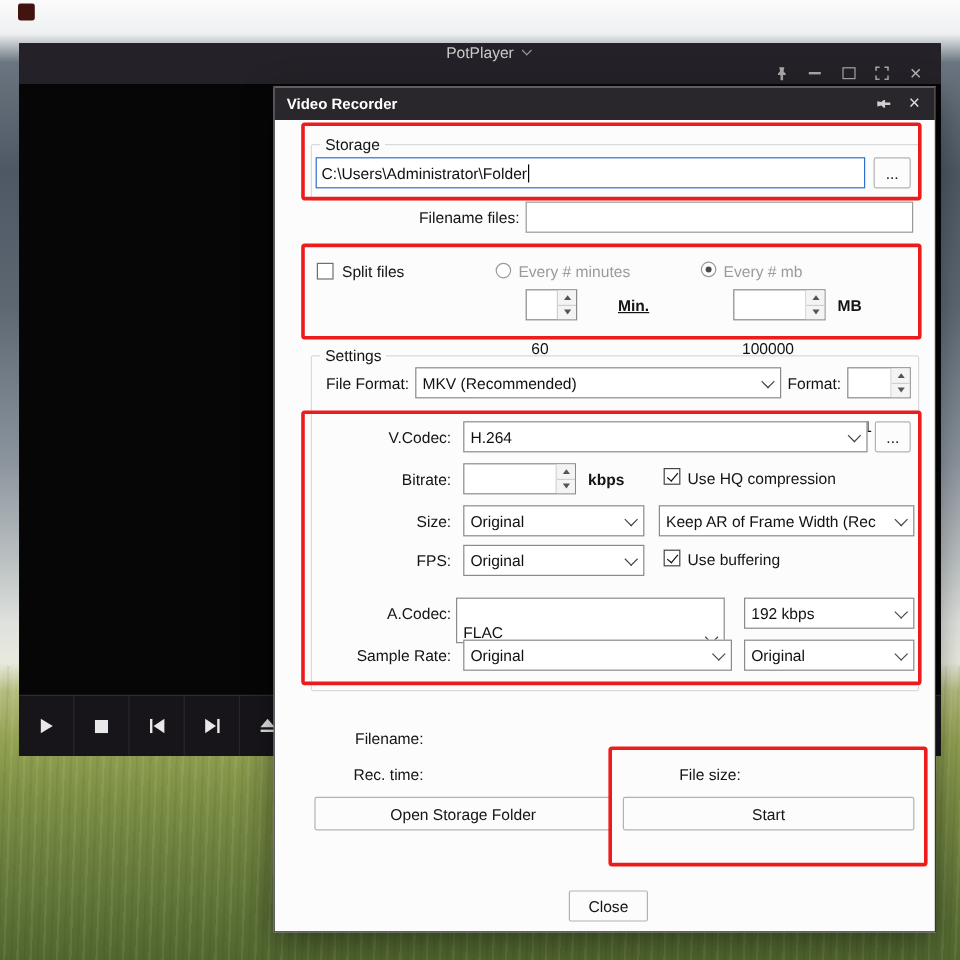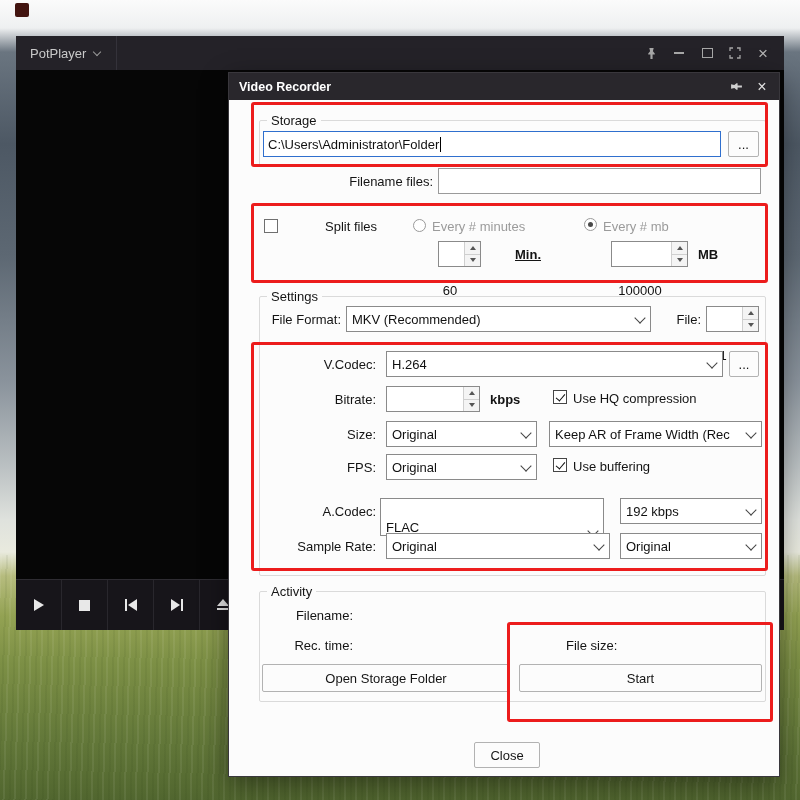--- a/index.html
+++ b/index.html
@@ -5,21 +5,21 @@
   html,body{margin:0;padding:0;}
   body{width:800px;height:800px;overflow:hidden;font-family:"Liberation Sans",sans-serif;}
   #screen{position:relative;width:800px;height:800px;overflow:hidden;
     background:linear-gradient(180deg,#fbfbfb 0%,#eef0f1 3.5%,#6a7580 6.5%,#4d5864 18%,#5d6873 32%,#8b949d 48%,#b9bfc1 58%,#dfe2dd 65%,#e9eade 69%,#b6bc7e 72%,#93a253 77%,#7c8f45 83%,#64793a 92%,#51662f 100%);}
   .grass-tex{position:absolute;left:0;top:555px;width:800px;height:245px;pointer-events:none;
     background:repeating-linear-gradient(92deg,rgba(255,255,240,.07) 0 2px,rgba(0,0,0,0) 2px 6px,rgba(20,40,0,.06) 6px 8px,rgba(0,0,0,0) 8px 11px);}
   .desk-icon{position:absolute;left:15px;top:3px;width:14px;height:14px;background:#421410;border-radius:2px;}
 
   
   #player{position:absolute;left:16px;top:36px;width:768px;height:594px;background:#0a0a0a;z-index:5;}
-  .p-titlebar{position:absolute;top:0;left:0;right:0;height:34px;background:#242228;display:flex;align-items:center;}
+  .p-titlebar{position:absolute;top:0;left:0;right:0;height:34px;background:#242228;display:flex;align-items:center;flex-direction:column;}
   .p-title{color:#c9c9c9;font-size:13px;margin-left:14px;display:flex;align-items:center;gap:8px;}
   .p-sep{width:1px;height:34px;background:#34323a;margin-left:16px;}
   .p-icons{margin-left:auto;display:flex;align-items:center;gap:8px;padding-right:11px;}
   .p-ic{width:20px;height:20px;display:flex;align-items:center;justify-content:center;color:#aaa;cursor:default;}
   .p-ic .min-bar{width:10px;height:2px;background:#a8a8a8;}
   .p-ic .max-box{width:9px;height:8px;border:1.5px solid #a8a8a8;}
   .p-close{font-size:17px;line-height:17px;color:#b5b5b5;}
   .p-video{position:absolute;left:0;top:34px;right:0;bottom:50px;background:#060606;}
   .p-bar{position:absolute;left:0;bottom:0;right:0;height:50px;background:#17151a;border-top:1px solid #2e2c32;display:flex;}
   .p-btn{width:46px;height:50px;background:transparent;border:none;border-right:1px solid #29272d;display:flex;align-items:center;justify-content:center;padding:0;}
@@ -163,21 +163,21 @@
       <span class="caret"></span>
     </div>
     <div class="wbtn" style="left:499px;top:58px;width:31px;height:26px;">...</div>
 
     <div class="lbl r" style="left:60px;top:101px;width:144px;">Filename files:</div>
     <div class="tinput" style="left:209px;top:95px;width:323px;height:26px;">
       <span></span>
     </div>
 
     <span class="cb empty" style="left:35px;top:146px;"></span>
-    <div class="lbl" style="left:56px;top:146px;margin-left:40px;">Split files</div>
+    <div class="lbl" style="left:56px;top:146px;">Split files</div>
     <span class="radio" style="left:184px;top:146px;"></span>
     <div class="lbl dis" style="left:203px;top:146px;">Every # minutes</div>
     <span class="radio" style="left:355px;top:145px;">
         <span class="dot"></span>
       </span>
     <div class="lbl dis" style="left:374px;top:146px;">Every # mb</div>
 
     <div class="spin" style="left:209px;top:168px;width:43px;height:26px;">
       <span class="spin-val">60</span>
       <span class="spin-btns">
@@ -197,21 +197,21 @@
 
     <fieldset class="group" style="left:30px;top:216px;width:507px;height:287px;">
       <legend>Settings</legend>
     </fieldset>
 
     <div class="lbl r" style="left:32px;top:239px;width:80px;">File Format:</div>
     <div class="combo" style="left:117px;top:233px;width:305px;height:26px;">
       <span class="combo-text">MKV (Recommended)</span>
         <span class="chev"></span>
     </div>
-    <div class="lbl r" style="left:424px;top:239px;width:48px;">File:</div>
+    <div class="lbl r" style="left:424px;top:239px;width:48px;">Format:</div>
     <div class="spin" style="left:477px;top:233px;width:53px;height:26px;">
       <span class="spin-val">1</span>
       <span class="spin-btns">
           <span class="spin-b spin-up"></span>
           <span class="spin-b spin-dn"></span>
         </span>
     </div>
 
     <div class="lbl r" style="left:47px;top:284px;width:100px;">V.Codec:</div>
     <div class="combo" style="left:157px;top:278px;width:337px;height:26px;gap:19px;">
@@ -267,23 +267,20 @@
     <div class="lbl r" style="left:47px;top:466px;width:100px;">Sample Rate:</div>
     <div class="combo" style="left:157px;top:460px;width:224px;height:26px;">
       <span class="combo-text">Original</span>
         <span class="chev"></span>
     </div>
     <div class="combo" style="left:391px;top:460px;width:142px;height:26px;">
       <span class="combo-text">Original</span>
         <span class="chev"></span>
     </div>
 
-    <fieldset class="group" style="left:30px;top:511px;width:507px;height:118px;">
-      <legend>Activity</legend>
-    </fieldset>
     <div class="lbl r" style="left:40px;top:514px;width:84px;margin-top:21px;">Filename:</div>
     <div class="lbl r" style="left:40px;top:565px;width:84px;">Rec. time:</div>
     <div class="lbl" style="left:337px;top:565px;">File size:</div>
     <div class="wbtn" style="left:33px;top:591px;width:248px;height:28px;">Open Storage Folder</div>
     <div class="wbtn" style="left:290px;top:591px;width:243px;height:28px;">Start</div>
 
     <div class="wbtn" style="left:245px;top:669px;width:66px;height:26px;">Close</div>
   </div>
 
   <div class="redbox" style="left:251px;top:102px;width:517px;height:65px;"></div>

